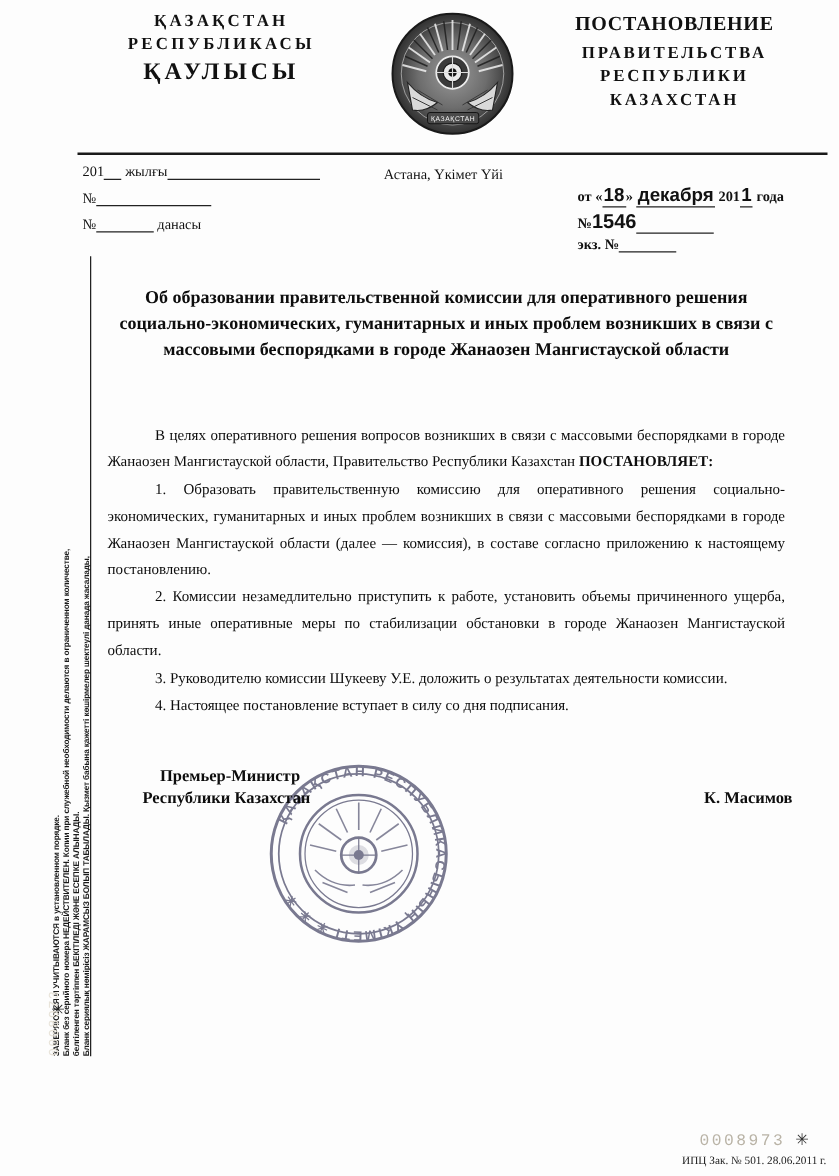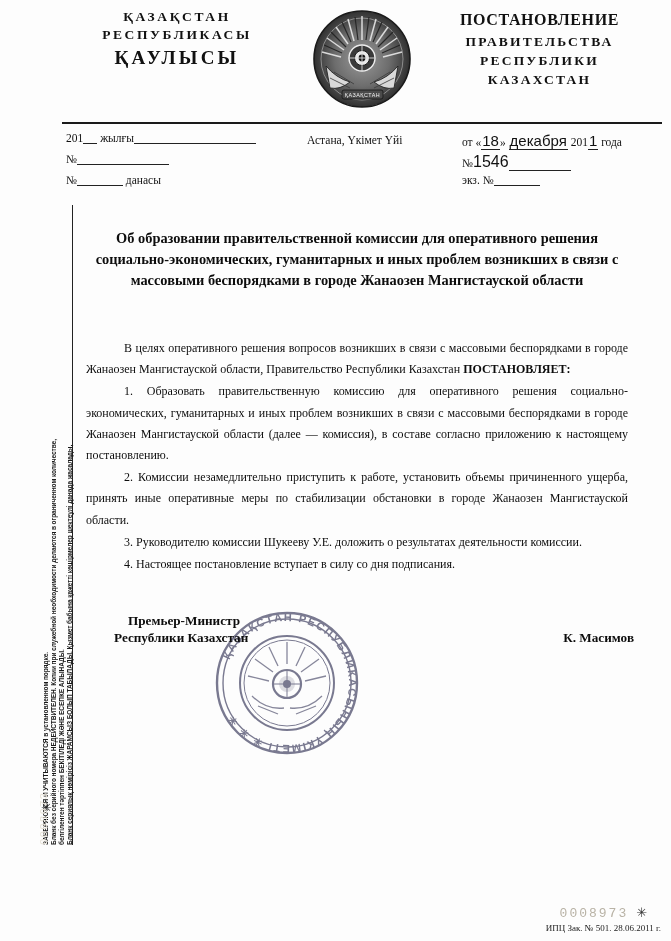--- a/index.html
+++ b/index.html
@@ -147,22 +147,23 @@
     border-bottom: 1px solid #222;
     vertical-align: bottom;
     height: 11px;
   }
   .fcol-mid {
     position: absolute; left: 245px; top: 2px;
     width: 180px; 
     font-size: 11.5px;
   }
   .fcol-right {
-    position: absolute; left: 400px; top: 0; width: 200px;
+    position: absolute; left: 400px; top: 16px; width: 200px;
     white-space: nowrap;
+    font-weight: bold;
   }
   .hw {
     font-family: "Liberation Sans", sans-serif;
     font-size: 15px;
     color: #111;
     border-bottom: 1px solid #222;
     padding: 0 1px;
   }
   .hwnum {
     font-family: "Liberation Sans", sans-serif;

